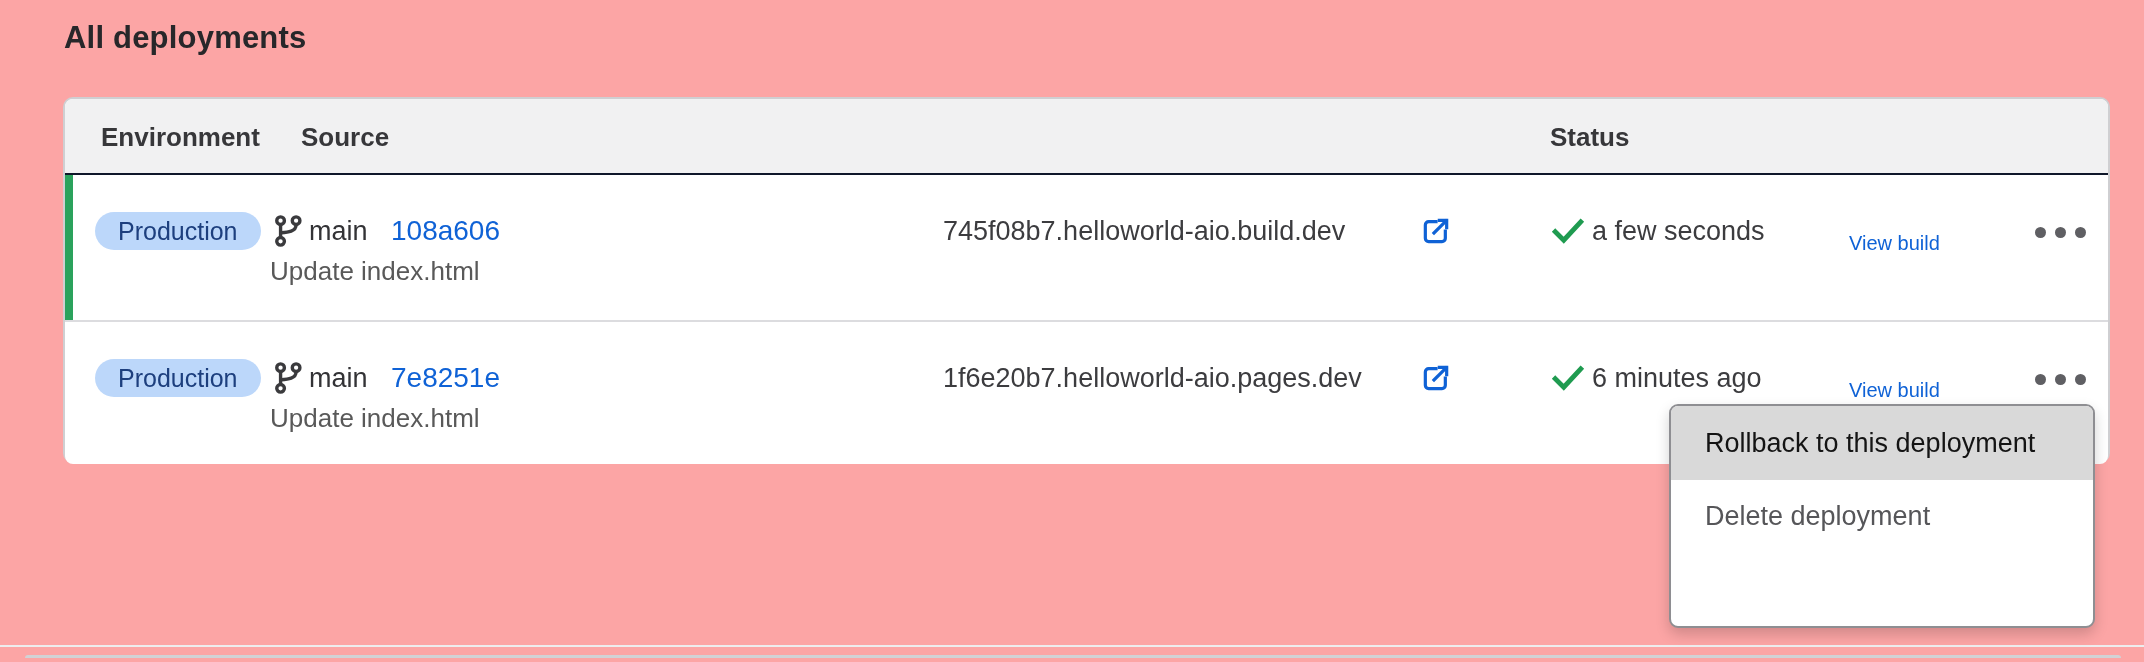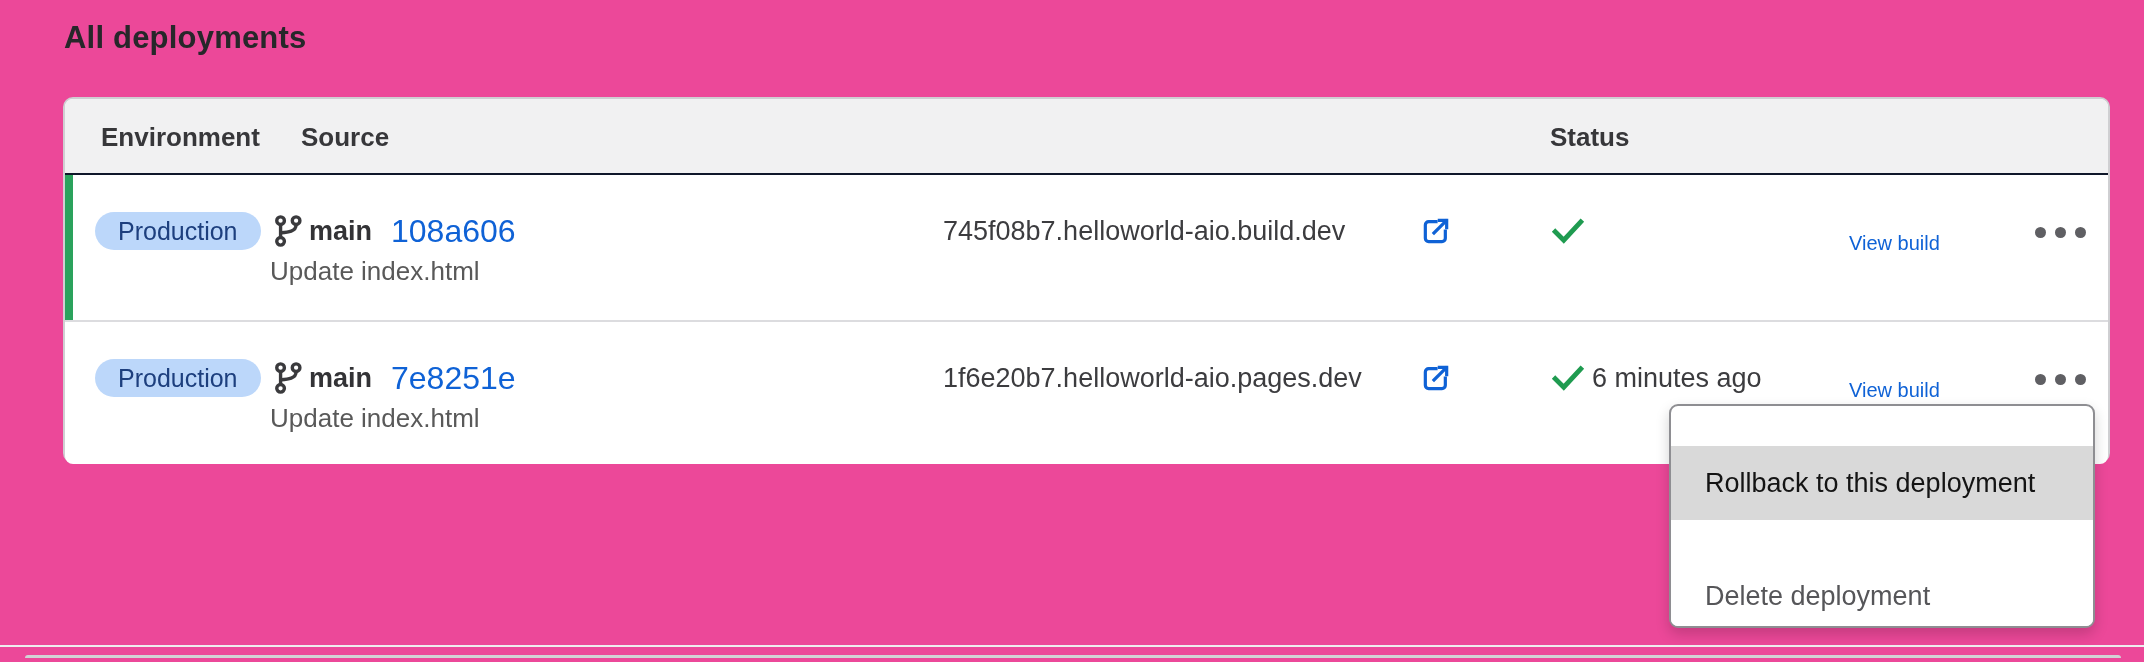--- a/index.html
+++ b/index.html
@@ -1,18 +1,18 @@
 <!DOCTYPE html>
 <html><head>
 <meta charset="utf-8">
 <style>
   * { margin: 0; padding: 0; box-sizing: border-box; }
   html, body { width: 2144px; height: 662px; background: #ffffff;
     font-family: "Liberation Sans", "DejaVu Sans", sans-serif; }
-  .page { position: relative; width: 2144px; height: 662px; overflow: hidden; background:#ec4899; }
+  .page { position: relative; width: 2144px; height: 662px; overflow: hidden; background:#fca5a5; }
 
   .page-title {
     position: absolute; left: 64px; top: 20px;
     font-size: 31px; font-weight: 600; color: #27272a; letter-spacing: .2px;
   }
 
   
   .table-card {
     position: absolute; left: 63px; top: 97px; width: 2047px; height: 366px;
     border: 2px solid #cfcfd2; border-radius: 10px; background: #fff;
@@ -37,23 +37,23 @@
     position: absolute; left: 0; top: 0; width: 8px; height: 145px; background: #2aa25c;
   }
 
   .badge {
     position: absolute; left: 30px; top: 37px; height: 38px; line-height: 38px;
     padding: 0 23px; border-radius: 19px; background: #bcd7fa; color: #1d3f7e;
     font-size: 25px;
   }
   .branch-icon { position: absolute; left: 205px; top: 38px; width: 36px; height: 36px; }
   .branch-name { position: absolute; left: 244px; top: 36px; height: 40px; line-height: 40px;
-    font-size: 27px; font-weight: 700; color: #333336; }
+    font-size: 27px; font-weight: 400; color: #333336; }
   .commit-link { position: absolute; left: 326px; top: 36px; height: 40px; line-height: 40px;
-    font-size: 32px; color: #0f62d6; text-decoration: none; cursor: pointer; }
+    font-size: 28px; color: #0f62d6; text-decoration: none; cursor: pointer; }
   .commit-msg { position: absolute; left: 205px; top: 80px; height: 32px; line-height: 32px;
     font-size: 26px; color: #595959; }
 
   .deploy-url { position: absolute; left: 878px; top: 36px; height: 40px; line-height: 40px;
     font-size: 27px; color: #3c3c3f; }
   .external-icon { position: absolute; left: 1355px; top: 40px; width: 32px; height: 32px; cursor: pointer; }
 
   .check-icon { position: absolute; left: 1486px; top: 40px; width: 34px; height: 32px; }
   .status-text { position: absolute; left: 1527px; top: 36px; height: 40px; line-height: 40px;
     font-size: 27px; color: #3c3c3f; }
@@ -64,21 +64,21 @@
     display: flex; align-items: center; justify-content: center; gap: 9px; cursor: pointer; }
   .kebab .dot { width: 11px; height: 11px; border-radius: 50%; background: #5f5f63; }
 
   
   .context-menu {
     position: absolute; left: 1669px; top: 404px; width: 426px; height: 224px;
     background: #ffffff; border: 2px solid #8e8e92; border-radius: 9px;
     box-shadow: 0 6px 14px rgba(0,0,0,.18); z-index: 10; overflow: hidden;
   }
   .menu-item { height: 74px; line-height: 74px; padding-left: 34px;
-    font-size: 27px; color: #565659; cursor: pointer; background: #fff; margin-top: 40px; }
+    font-size: 27px; color: #565659; cursor: pointer; background: #fff; }
   .menu-item.highlighted { background: #d9d9d9; color: #141414; }
   .menu-item + .menu-item { height: 73px; line-height: 73px; }
 
   
   .divider-a { position: absolute; left: 0; top: 645px; width: 2144px; height: 2px; background: #ededee; }
   .divider-b { position: absolute; left: 25px; top: 655px; width: 2096px; height: 3px;
     background: #d2d2d5; border-radius: 3px 3px 0 0; }
 
   svg { display: block; }
 </style>
@@ -118,20 +118,21 @@
           <path d="M12 5 H6.5 C5.1 5 4 6.1 4 7.5 V17.5 C4 18.9 5.1 20 6.5 20 H16.5 C17.9 20 19 18.9 19 17.5 V12"></path>
           <path d="M14.5 4 H20 V9.5"></path>
           <path d="M10.5 13.5 L19.5 4.5"></path>
         </svg>
       </span>
       <span class="check-icon">
         <svg width="34" height="32" viewBox="0 0 24 22" fill="none" stroke="#1f9b50" stroke-width="3.4" stroke-linecap="square">
           <path d="M3 11.5 L9 17.5 L21 4.5"></path>
         </svg>
       </span>
+      <span class="status-text">a few seconds</span>
       <a class="view-build">View build</a>
       <span class="kebab">
         <span class="dot"></span>
           <span class="dot"></span>
           <span class="dot"></span>
       </span>
     </div>
 
     <div class="row row2">
       <span class="badge">Production</span>

